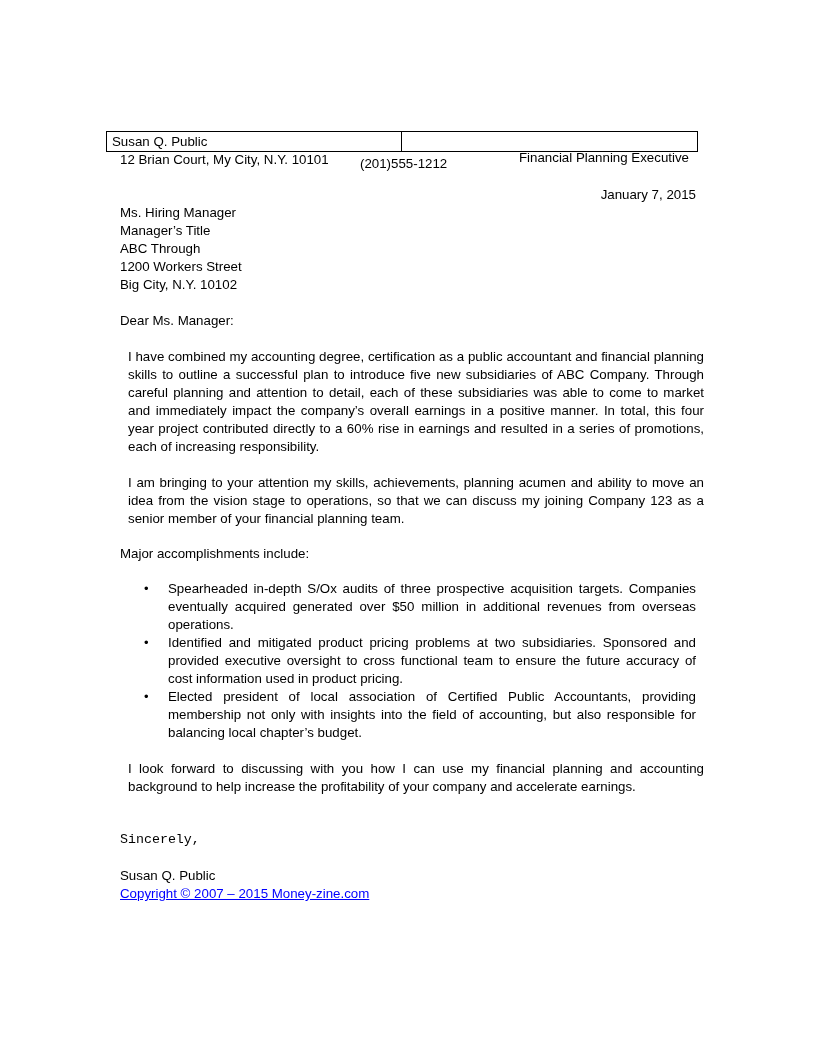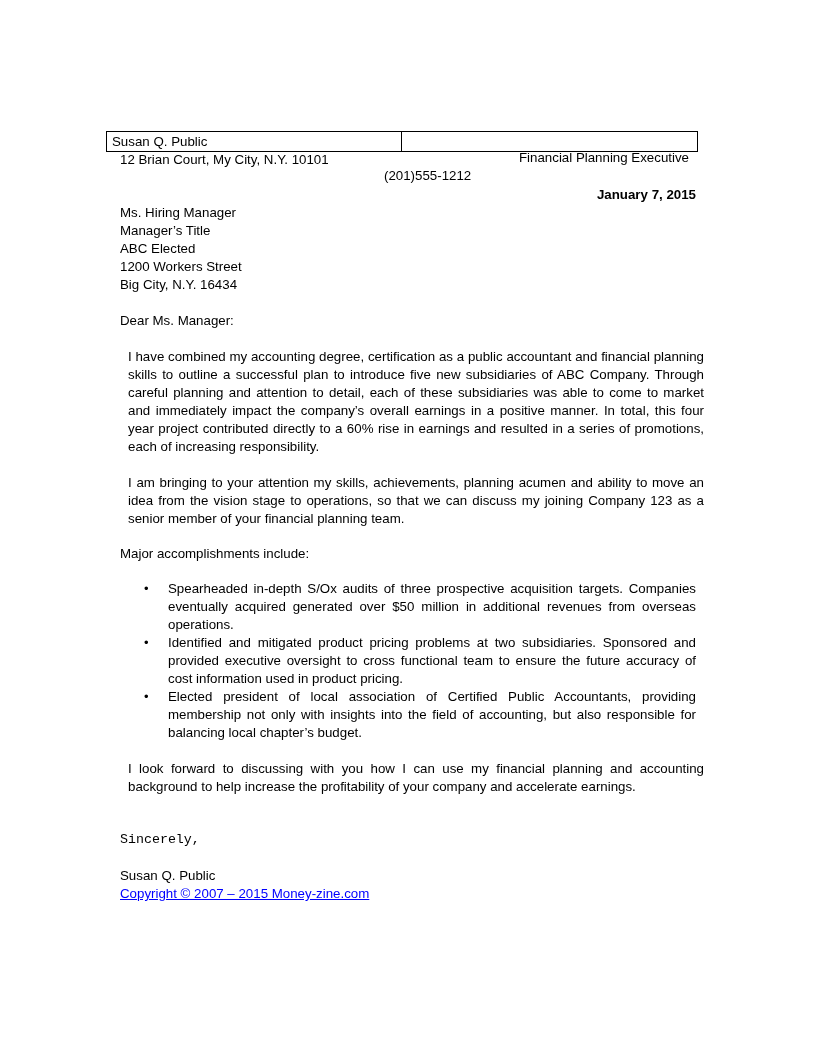--- a/index.html
+++ b/index.html
@@ -39,22 +39,22 @@
     .header-cell {
       height: 19px;
       line-height: 19px;
       box-sizing: border-box;
       padding: 0 8px 0 5px;
       white-space: nowrap;
     }
     .header-cell.left { width: 295px; border-right: 1px solid #000; }
     .header-cell.right { flex: 1; text-align: right; margin-top: 16px; }
     .contact { left: 120px; top: 151px; }
-    .contact .phone { position: absolute; left: 240px; top: 16px; margin-left: 24px; }
-    .date { right: 120px; top: 186px; text-align: right; font-weight: bold; }
+    .contact .phone { position: absolute; left: 240px; top: 4px; }
+    .date { right: 120px; top: 186px; text-align: right; }
     .recipient { left: 120px; top: 204px; white-space: normal; }
     .recipient div { height: 18px; }
     .salutation { left: 120px; top: 312px; }
     .para {
       position: absolute;
       left: 128px;
       width: 576px;
       text-align: justify;
       text-align-last: left;
       white-space: normal;
@@ -108,23 +108,23 @@
   <div class="abs contact">
     <span>12 Brian Court, My City, N.Y.  10101</span>
     <span class="phone">(201)555-1212</span>
   </div>
 
   <div class="abs date">January 7, 2015</div>
 
   <div class="abs recipient">
     <div>Ms. Hiring Manager</div>
     <div>Manager’s Title</div>
-    <div>ABC Elected</div>
+    <div>ABC Through</div>
     <div>1200 Workers Street</div>
-    <div>Big City, N.Y. 16434</div>
+    <div>Big City, N.Y. 10102</div>
   </div>
 
   <div class="abs salutation">Dear Ms. Manager:</div>
 
   <div class="para p1">I have combined my accounting degree, certification as a public accountant and financial planning skills to outline a successful plan to introduce five new subsidiaries of ABC Company. Through careful planning and attention to detail, each of these subsidiaries was able to come to market and immediately impact the company’s overall earnings in a positive manner.  In total, this four year project contributed directly to a 60% rise in earnings and resulted in a series of promotions, each of increasing responsibility.</div>
 
   <div class="para p2">I am bringing to your attention my skills, achievements, planning acumen and ability to move an idea from the vision stage to operations, so that we can discuss my joining Company 123 as a senior member of your financial planning team.</div>
 
   <div class="abs intro-list">Major accomplishments include:</div>
 

